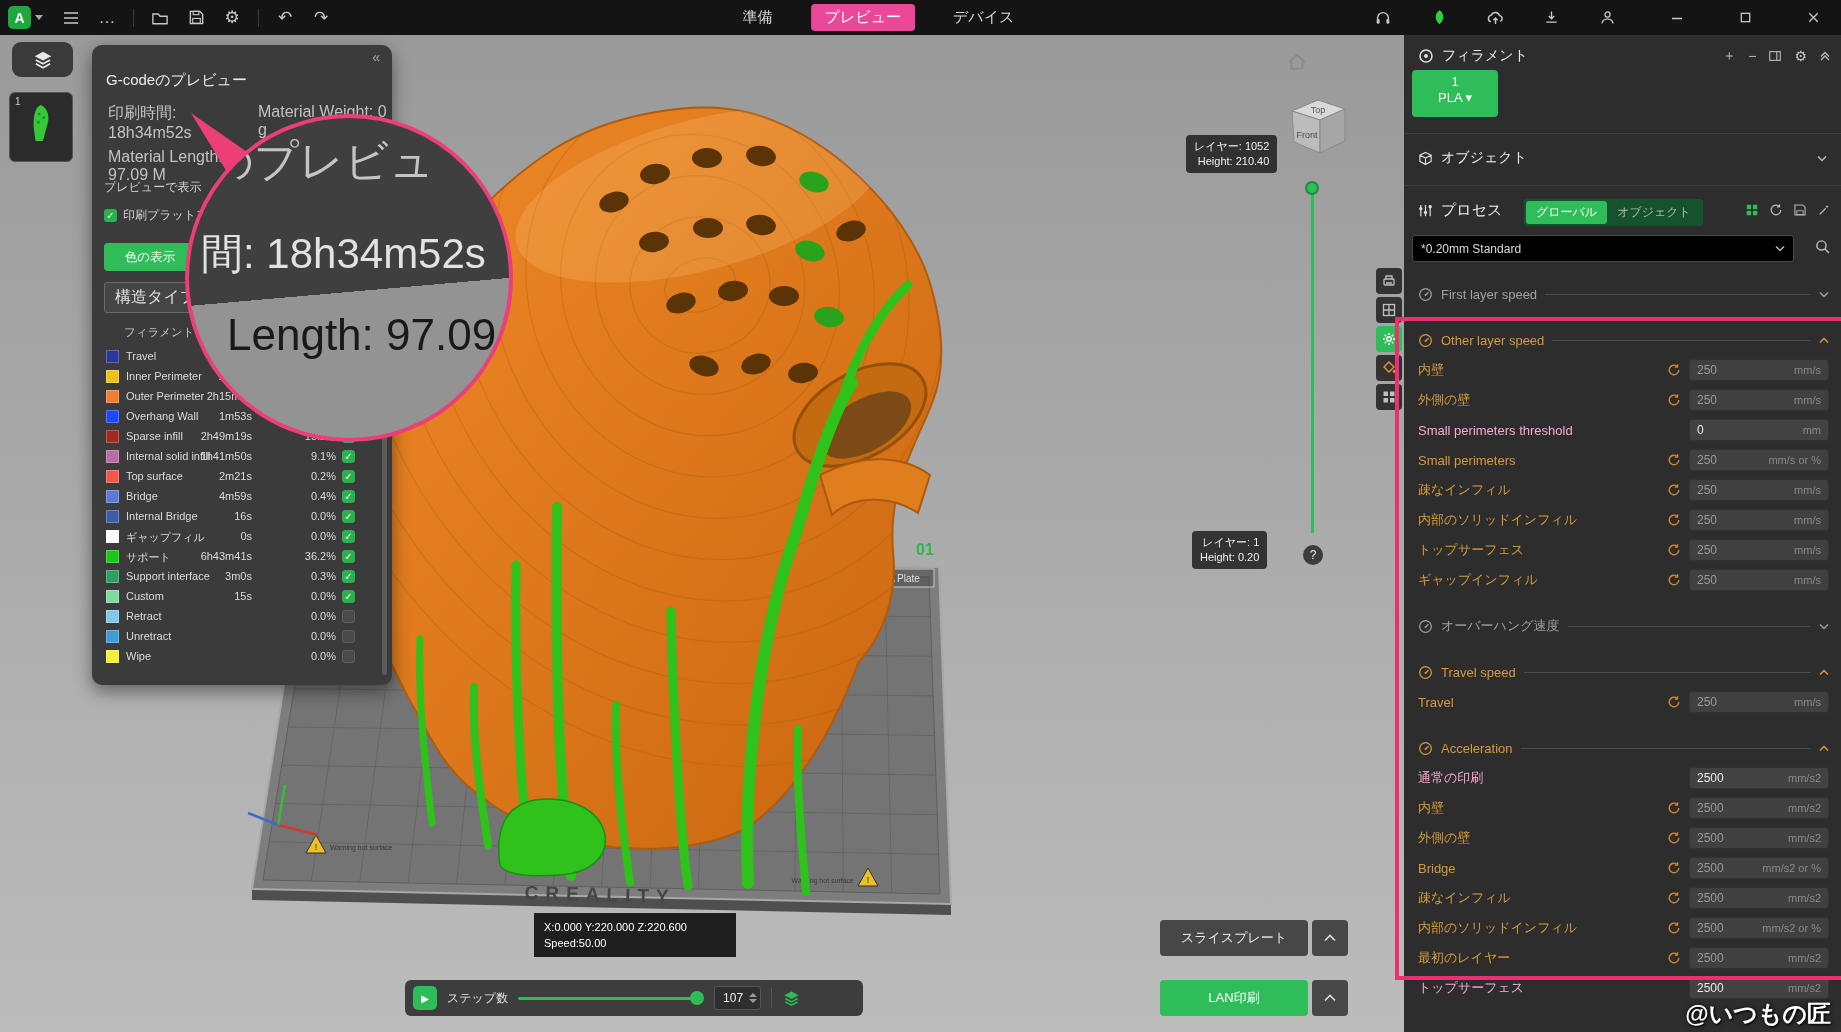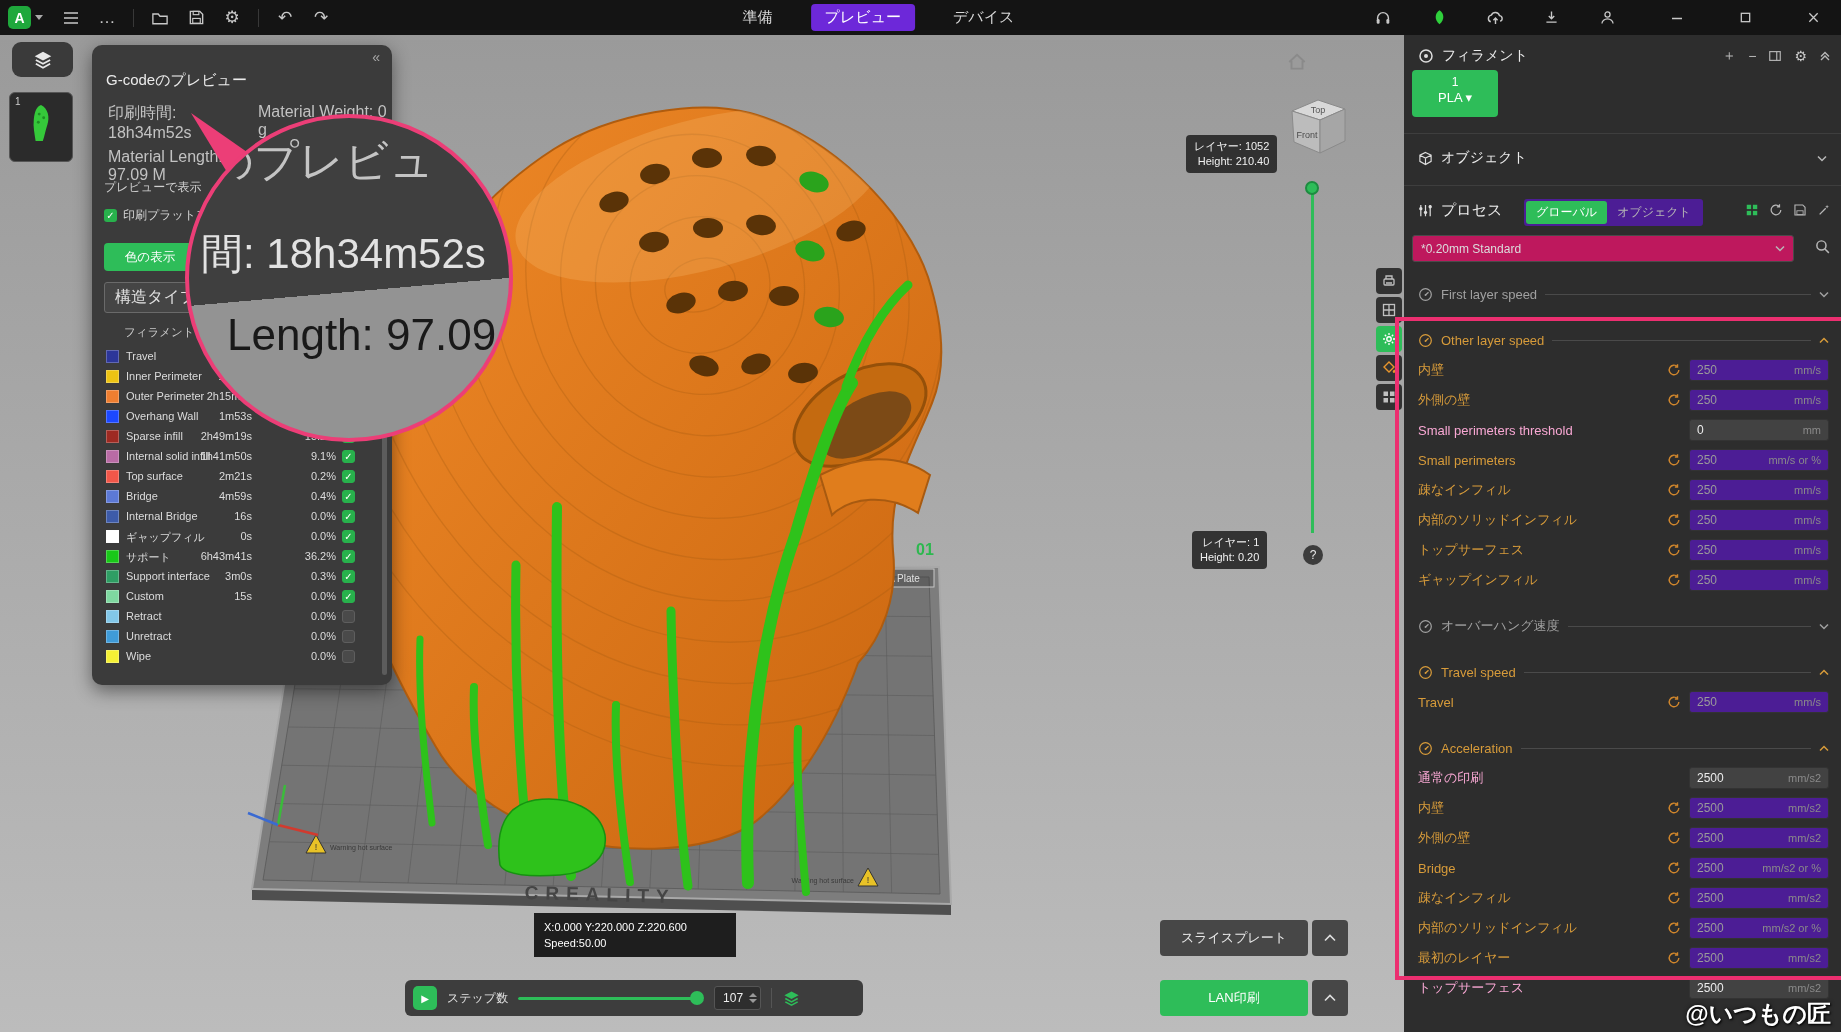--- a/index.html
+++ b/index.html
@@ -11,21 +11,21 @@
 .topbar{position:absolute;top:0;left:0;right:0;height:35px;background:#141414;display:flex;align-items:center;color:#c8c8c8;z-index:60}
 .logo-wrap{display:flex;align-items:center;gap:4px;margin:0 10px 0 8px}
 .logo-sq{width:23px;height:23px;border-radius:5px;background:#1fa83c;color:#fff;font-weight:bold;font-size:14px;display:flex;align-items:center;justify-content:center}
 .caret{width:0;height:0;border-left:4px solid transparent;border-right:4px solid transparent;border-top:5px solid #aaa}
 .ico{width:24px;height:24px;display:flex;align-items:center;justify-content:center;margin:0 6px;cursor:default}
 .ico svg{display:block}
 .glyph{font-size:17px;color:#c8c8c8}
 .vsep{width:1px;height:18px;background:#383838;margin:0 8px}
 .tabs{position:absolute;left:calc(50% - 42px);transform:translateX(-50%);display:flex;gap:24px;align-items:center;height:29px}
 .tab{font-size:15px;color:#d8d8d8;padding:4px 14px;border-radius:4px}
-.tab.active{background:#6d28d9;color:#fff}
+.tab.active{background:#ec4899;color:#fff}
 .tb-right{margin-left:auto;display:flex;align-items:center;gap:20px;margin-right:10px}
 .winctl{display:flex;align-items:center;gap:32px;margin-left:14px}
 
 
 .main{position:absolute;top:35px;left:0;right:0;bottom:0;background:linear-gradient(180deg,#9a9a9a,#bcbcbc);overflow:hidden}
 #scene{position:absolute;left:0;top:0;z-index:1;pointer-events:none}
 
 
 .rail-btn{position:absolute;left:12px;top:7px;width:61px;height:35px;background:#3a3a3a;border-radius:9px;display:flex;align-items:center;justify-content:center;z-index:6}
 .thumb{position:absolute;left:9px;top:57px;width:64px;height:70px;background:#2b2b2b;border:1px solid #565656;border-radius:6px;z-index:6;padding-top:6px;display:flex;justify-content:center}
@@ -103,40 +103,40 @@
 
 .sidebar{position:absolute;top:0;right:0;bottom:0;width:437px;background:#2d2d2d;z-index:10;color:#cccccc}
 .fil-h{position:absolute;left:14px;top:12px;display:flex;align-items:center;gap:8px;font-size:14px;color:#ececec}
 .fil-icons{position:absolute;right:10px;top:12px;display:flex;align-items:center;gap:12px;color:#b8b8b8;font-size:14px}
 .chip{position:absolute;left:8px;top:35px;width:86px;height:47px;background:#2ebd59;border-radius:4px;color:#fff;text-align:center;padding-top:5px}
 .chip .c1{font-size:12px;line-height:14px}
 .chip .c2{font-size:13px;line-height:18px}
 .sdiv{position:absolute;left:0;right:0;height:1px;background:#3e3e3e}
 .obj-h{position:absolute;left:14px;top:114px;display:flex;align-items:center;gap:8px;font-size:14px;color:#ececec;width:calc(100% - 28px)}
 .proc-h{position:absolute;left:14px;top:166px;display:flex;align-items:center;gap:8px;font-size:15px;color:#ececec}
-.toggle{position:absolute;left:120px;top:164px;display:flex;background:#4c1d95;border-radius:3px;padding:2px}
+.toggle{position:absolute;left:120px;top:164px;display:flex;background:#14532d;border-radius:3px;padding:2px}
 .tg{font-size:12px;padding:3px 10px;border-radius:3px;color:#b5b5b5}
 .tg.active{background:#2ebd59;color:#fff}
 .proc-icons{position:absolute;right:10px;top:168px;display:flex;align-items:center;gap:10px}
-.preset{position:absolute;left:8px;top:200px;width:382px;height:27px;background:#be185d;border:1px solid #4a4a4a;border-radius:3px;display:flex;align-items:center;justify-content:space-between;padding:0 8px;font-size:12px;color:#dcdcdc}
+.preset{position:absolute;left:8px;top:200px;width:382px;height:27px;background:#000000;border:1px solid #4a4a4a;border-radius:3px;display:flex;align-items:center;justify-content:space-between;padding:0 8px;font-size:12px;color:#dcdcdc}
 .searchic{position:absolute;right:10px;top:203px}
 .params{position:absolute;left:14px;right:12px;top:244px;bottom:0;overflow:hidden}
 .psec-h{display:flex;align-items:center;height:30px;gap:8px;margin-top:16px;color:#a0a0a0}
 .psec-h:first-child{margin-top:0}
 .psec-h.accent{color:#d79b3a}
 .stt{font-size:13px;white-space:nowrap}
 .hr{flex:1;height:1px;background:#4a4a4a}
 .prow{display:flex;align-items:center;height:30px;gap:8px}
 .plabel{font-size:13px;flex:1;white-space:nowrap;overflow:hidden}
 .plabel.accent{color:#d79b3a}
 .plabel.normal{color:#f9a8d4}
 .pfield{width:140px;height:22px;background:#424242;border:1px solid #333;border-radius:3px;display:flex;align-items:center;justify-content:space-between;padding:0 7px;flex:0 0 auto}
 .pfield .pval{font-size:12px;color:#ececec}
 .pfield .punit{font-size:11px;color:#8a8a8a;white-space:nowrap}
-.pfield.dim{background:#4c1d95}
+.pfield.dim{background:#404040}
 .pfield.dim .pval{color:#9a9a9a}
 .rsic{flex:0 0 auto;display:flex}
 .chev{display:flex;color:currentColor}
 
 
 .pinkrect{position:absolute;left:1395px;top:282px;width:452px;height:663px;border:4px solid #ec2f70;z-index:40;pointer-events:none}
 .watermark{position:absolute;right:10px;bottom:2px;font-size:24px;font-weight:bold;color:#fff;text-shadow:1px 1px 2px #000,0 0 4px rgba(0,0,0,.7);z-index:41}
 </style>
 </head>
 <body>

